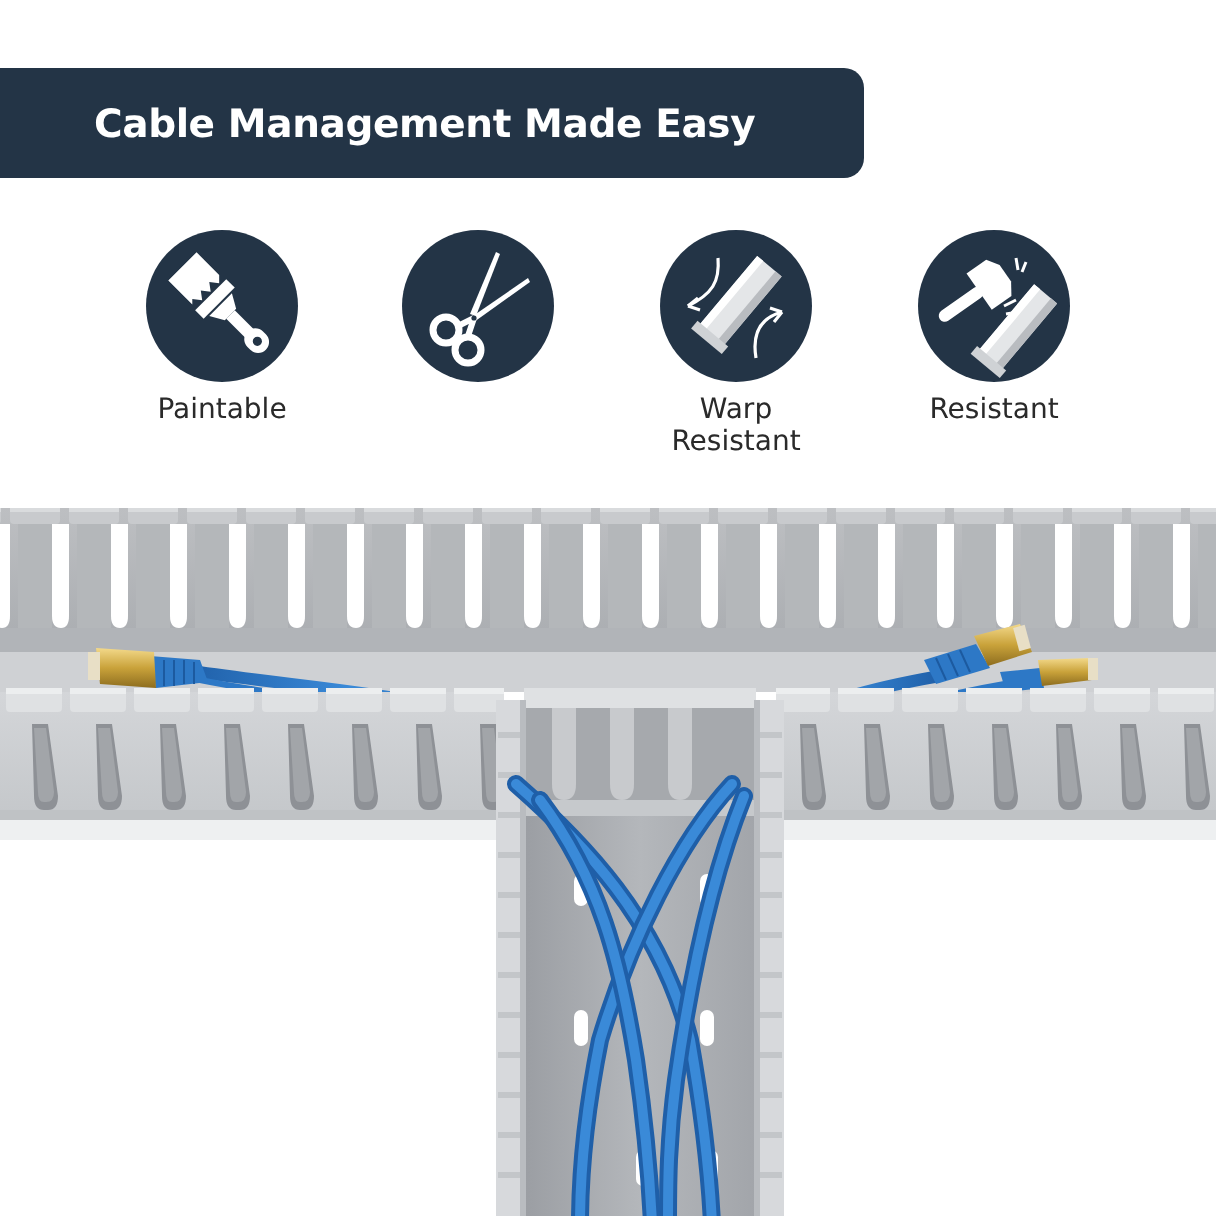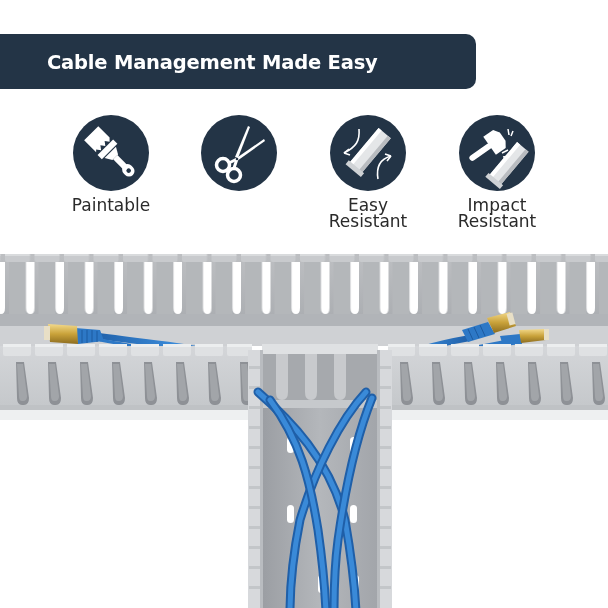--- a/index.html
+++ b/index.html
@@ -11,21 +11,21 @@
       width: 608px;
       height: 608px;
       position: relative;
       overflow: hidden;
       font-family: "DejaVu Sans", "Liberation Sans", sans-serif;
     }
     .banner {
       position: absolute;
       left: 0;
       top: 34px;
-      width: 476px;
+      width: 432px;
       height: 55px;
       background: #233446;
       border-radius: 0 10px 10px 0;
       display: flex;
       align-items: center;
     }
     .banner-title {
       position: absolute;
       left: 47px;
       top: 50%;
@@ -56,21 +56,21 @@
     .feature-circle svg {
       position: absolute;
       left: 0;
       top: 0;
       width: 76px;
       height: 76px;
     }
     .feature-label {
       margin-top: 6px;
       font-family: "DejaVu Sans", sans-serif;
-      font-size: 17px;
+      font-size: 14px;
       line-height: 16px;
       color: #2a2a2a;
     }
     .feature-label span {
       display: block;
     }
     .photo {
       position: absolute;
       left: 0;
       top: 240px;
@@ -136,21 +136,21 @@
         <rect x="28" y="56" width="20" height="5" fill="#cfd2d5"></rect>
       </g>
 
       <path d="M29 14 C30 26 26 32 14 38" fill="none" stroke="#ffffff" stroke-width="1.6"></path>
       <path d="M14 38 L19 34 M14 38 L20 40" stroke="#ffffff" stroke-width="1.6" fill="none"></path>
       <path d="M48 64 C46 52 50 44 61 41" fill="none" stroke="#ffffff" stroke-width="1.6"></path>
       <path d="M61 41 L55 39 M61 41 L57 46" stroke="#ffffff" stroke-width="1.6" fill="none"></path>
     </svg>
   </div>
   <div class="feature-label">
-    <span>Easy</span>
+    <span>Warp</span>
     <span>Resistant</span>
   </div>
 </div>
 
 <div class="feature" style="left:497px;">
   <div class="feature-circle">
     <svg viewBox="0 0 76 76">
 
       <g transform="rotate(-35 30 30)">
         <rect x="6" y="28" width="26" height="6" rx="3" fill="#ffffff"></rect>
@@ -161,21 +161,20 @@
 
       <g transform="rotate(40 48 50)">
         <rect x="41" y="26" width="15" height="46" fill="#e4e6e8"></rect>
         <rect x="41" y="26" width="4" height="46" fill="#ffffff"></rect>
         <rect x="52" y="26" width="4" height="46" fill="#b9bcc0"></rect>
         <rect x="39" y="68" width="19" height="5" fill="#cfd2d5"></rect>
       </g>
     </svg>
   </div>
   <div class="feature-label">
-    <span>Impact</span>
     <span>Resistant</span>
   </div>
 </div>
 
 <div class="photo">
   <svg viewBox="0 240 608 368">
     <defs>
       <linearGradient id="gBack" x1="0" y1="0" x2="0" y2="1">
         <stop offset="0" stop-color="#bdbfc2"></stop>
         <stop offset="1" stop-color="#a9acb0"></stop>

